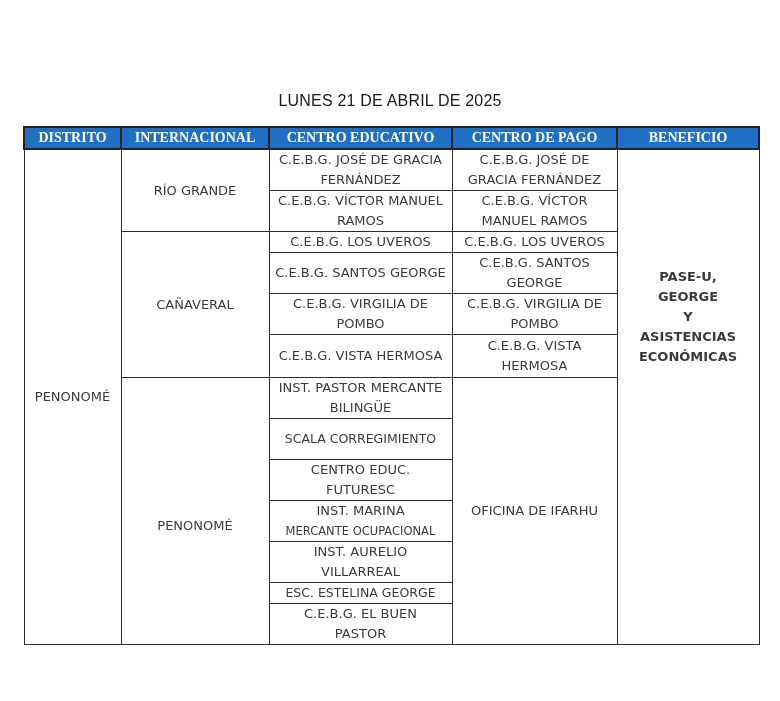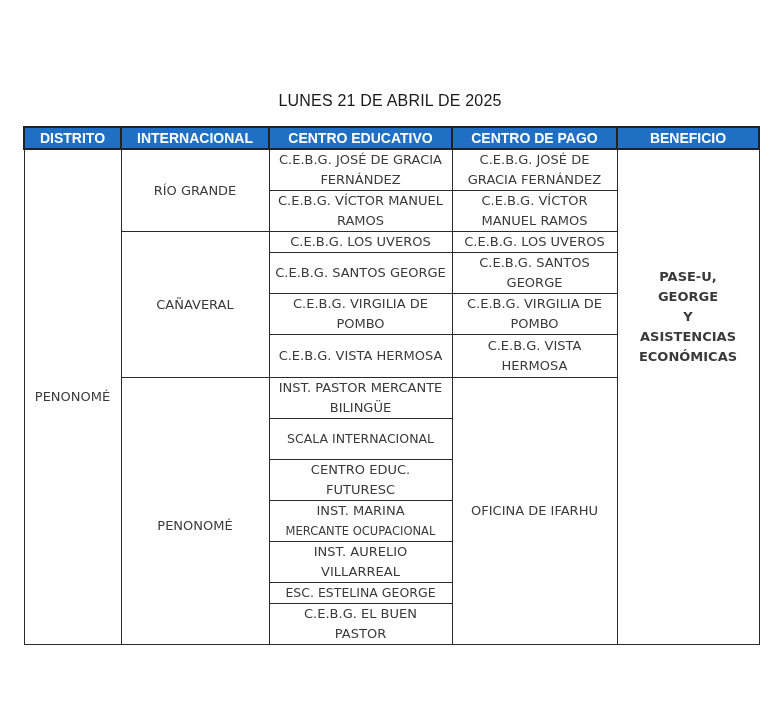--- a/index.html
+++ b/index.html
@@ -1,21 +1,21 @@
 <!DOCTYPE html>
 <html><head>
 <meta charset="utf-8">
 <style>
   html, body { margin:0; padding:0; background:#ffffff; }
   body { width:780px; height:701px; position:relative; overflow:hidden;
          font-family:"DejaVu Sans", "Liberation Sans", sans-serif; color:#3a3a3a; }
   .title { position:absolute; top:92px; left:0; width:780px; text-align:center;
            font-family:"Liberation Sans", sans-serif; font-weight:normal; font-size:16px; color:#1a1a1a; letter-spacing:0.2px; }
   table.sched { position:absolute; top:126px; left:23px; width:735px; border-collapse:collapse; table-layout:fixed; }
-  table.sched th { background:#1f6fc4; color:#ffffff; font-family:Liberation Sans, sans-serif; font-weight:bold;
+  table.sched th { background:#1f6fc4; color:#ffffff; font-family:Liberation Serif, serif; font-weight:bold;
                    font-size:14px; height:20px; padding:0; border:2px solid #222; text-align:center; }
   table.sched td { border:1.5px solid #2a2a2a; text-align:center; vertical-align:middle; padding:0 4px;
                    font-size:13px; line-height:20px; color:#3a3a3a; }
   td.cell { height:40px; }
   td.short { height:20px; }
   td.tall { height:42px; }
   .benef { line-height:20px;font-weight:bold; }
 </style>
 </head>
 <body>
@@ -74,21 +74,21 @@
     <tr>
       <td class="tall">C.E.B.G. VISTA HERMOSA</td>
       <td class="tall" style="padding:0 22px">C.E.B.G. VISTA HERMOSA</td>
     </tr>
     <tr>
       <td rowspan="7" style="padding-top:30px">PENONOMÉ</td>
       <td class="cell">INST. PASTOR MERCANTE BILINGÜE</td>
       <td rowspan="7">OFICINA DE IFARHU</td>
     </tr>
     <tr>
-      <td class="cell" style="font-size:12.5px">SCALA INTERNACIONAL</td>
+      <td class="cell" style="font-size:12.5px">SCALA CORREGIMIENTO</td>
     </tr>
     <tr>
       <td class="cell" style="padding:0 32px">CENTRO EDUC. FUTURESC</td>
     </tr>
     <tr>
       <td class="cell">
         <div>INST. MARINA</div>
         <div style="font-size:11.5px">MERCANTE OCUPACIONAL</div>
       </td>
     </tr>

